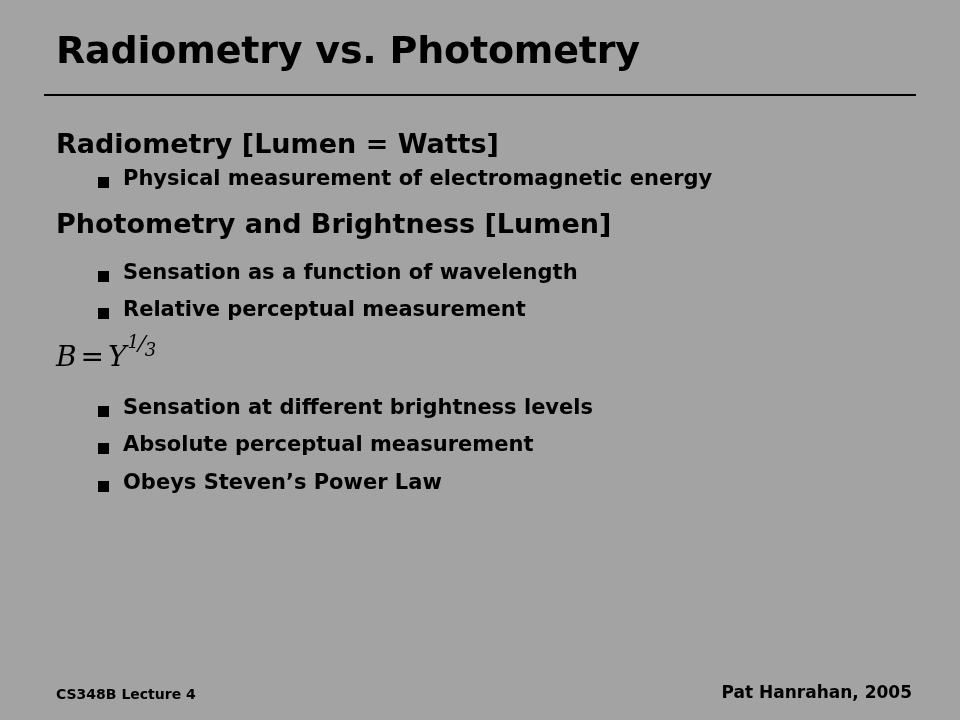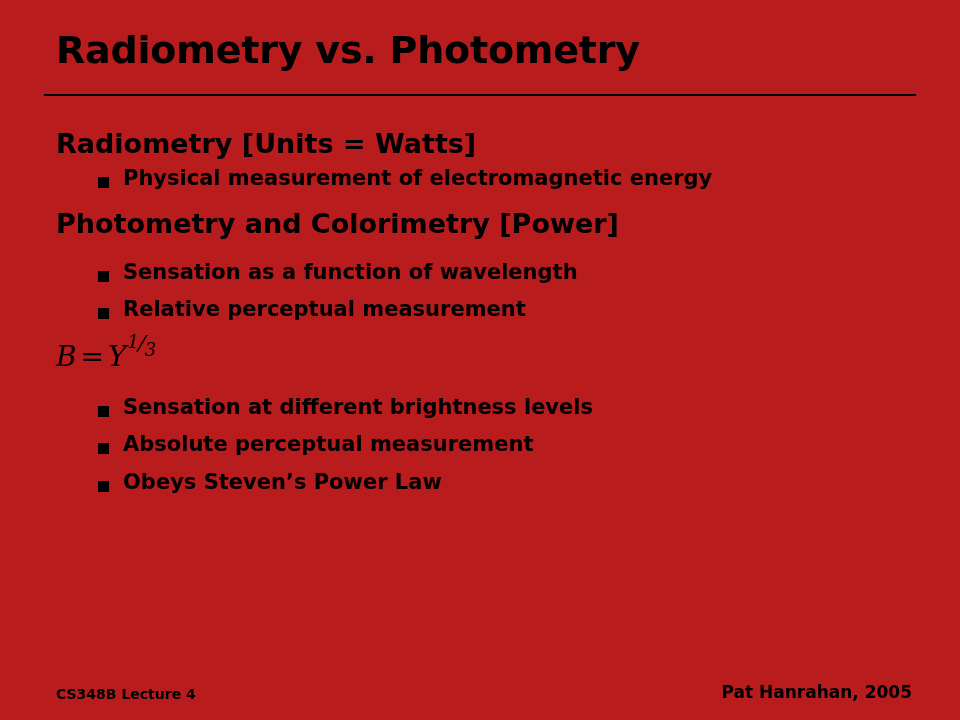--- a/index.html
+++ b/index.html
@@ -7,21 +7,21 @@
     padding: 0;
     background: #ffffff;
   }
   body {
     font-family: "DejaVu Sans", sans-serif;
   }
   .slide {
     position: relative;
     width: 960px;
     height: 720px;
-    background: #b91c1c;
+    background: #a3a3a3;
     overflow: hidden;
     box-sizing: border-box;
   }
   .slide-title {
     position: absolute;
     left: 56px;
     top: 28px;
     font-size: 38px;
     font-weight: bold;
     color: #000000;
@@ -135,29 +135,29 @@
 <body>
 
 <div class="slide">
 
   <div class="slide-title">Radiometry vs. Photometry</div>
   <div class="title-rule"></div>
 
   <div class="body-area">
 
     <div class="lvl1">
-      <span class="lvl1-text">Radiometry [Units = Watts]</span>
+      <span class="lvl1-text">Radiometry [Lumen = Watts]</span>
     </div>
     <div class="lvl2 tight">
       <span class="bullet"></span>
       <span>Physical measurement of electromagnetic energy</span>
     </div>
 
     <div class="lvl1 gap-before">
-      <span class="lvl1-text">Photometry and Colorimetry [Power]</span>
+      <span class="lvl1-text">Photometry and Brightness [Lumen]</span>
     </div>
     <div class="lvl2 gap-small">
       <span class="bullet"></span>
       <span>Sensation as a function of wavelength</span>
     </div>
     <div class="lvl2">
       <span class="bullet"></span>
       <span>Relative perceptual measurement</span>
     </div>
 

